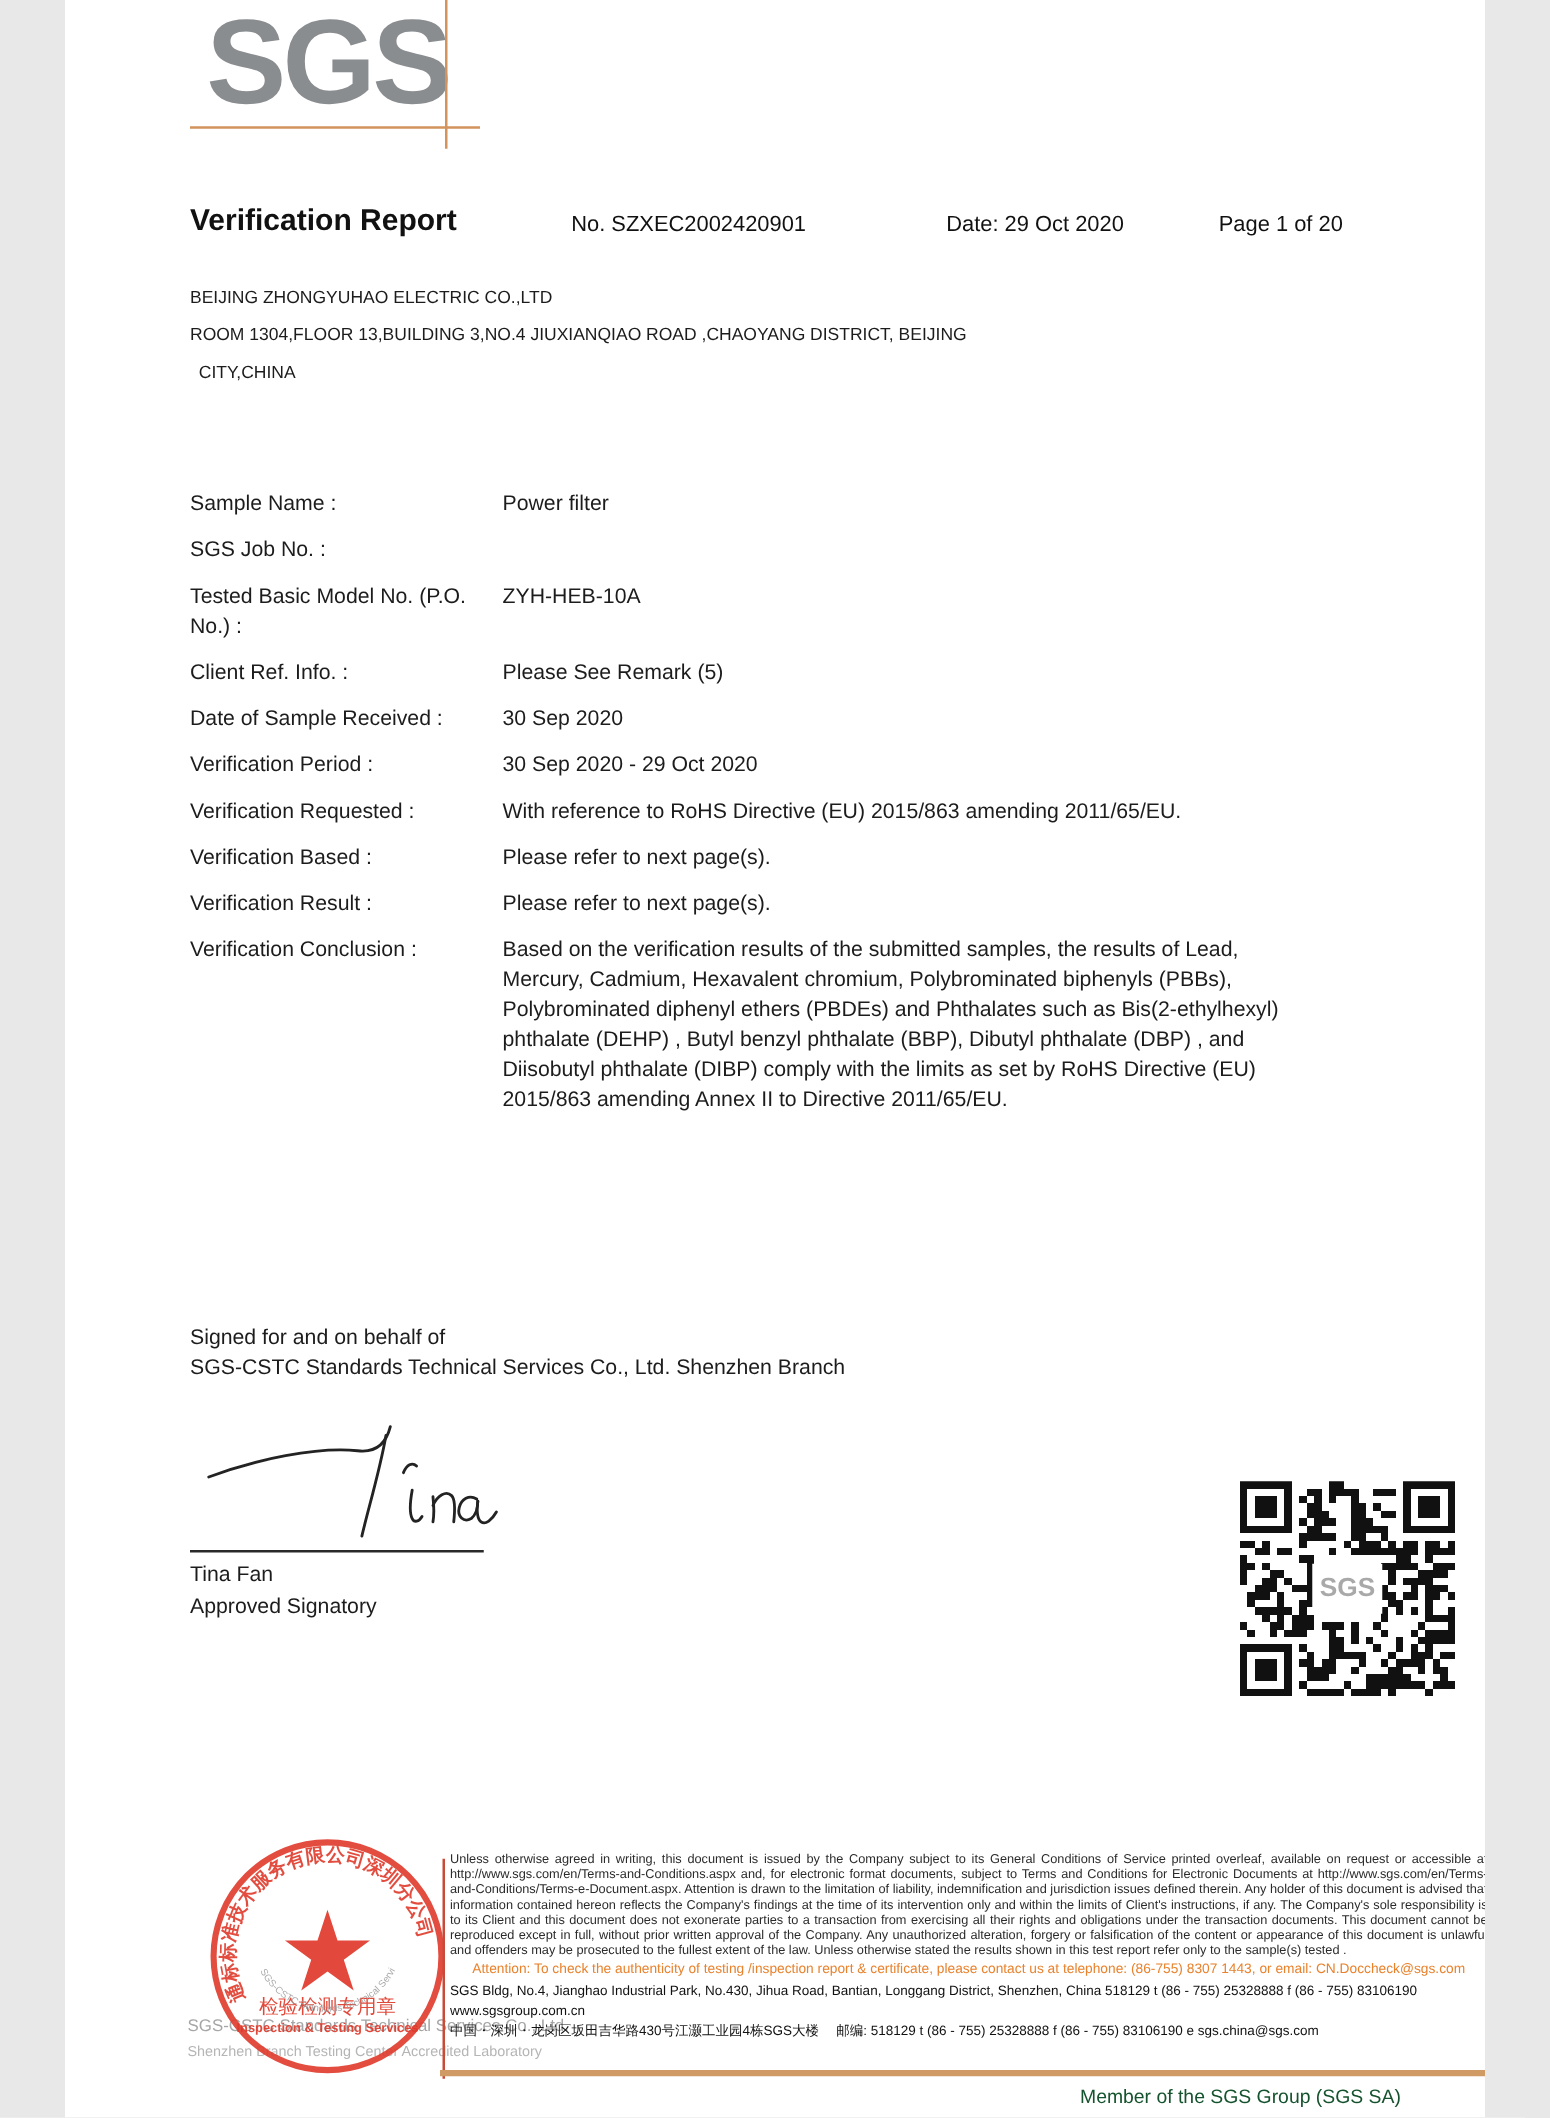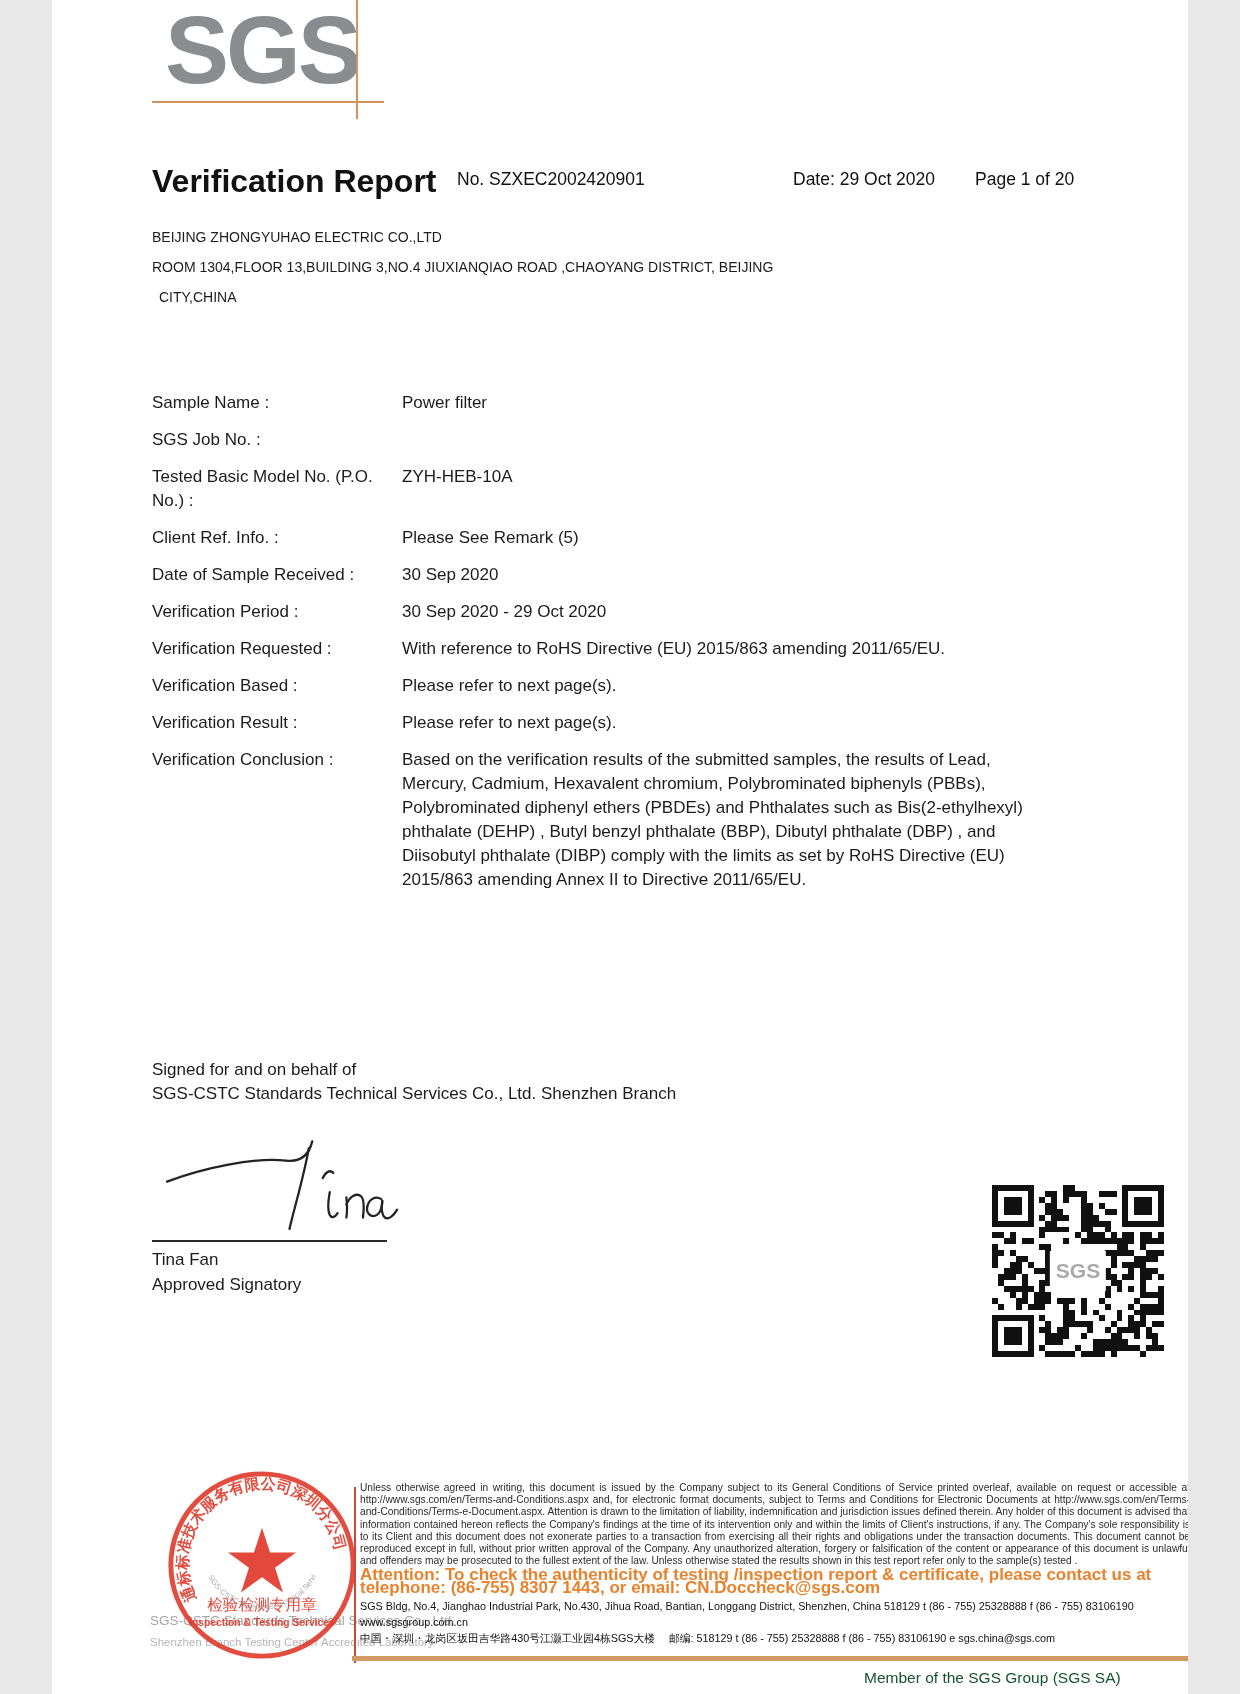--- a/index.html
+++ b/index.html
@@ -6,21 +6,21 @@
   .page{position:relative;width:1136px;height:1694px;background:#ffffff;margin:0 auto;
         font-family:"Liberation Sans",sans-serif;color:#1c1c1c;overflow:hidden;}
   .abs{position:absolute;}
 
   
   .logo-text{font-size:96px;font-weight:bold;color:#8a8d90;letter-spacing:-3px;line-height:1;}
   .logo-hline{background:#d2945c;height:2px;}
   .logo-vline{background:#d2945c;width:2px;}
 
   
-  .doc-title{font-size:32px;font-weight:bold;color:#111;}
+  .doc-title{font-size:24px;font-weight:bold;color:#111;}
   .hdr-meta{font-size:17.5px;color:#111;text-align:right;}
 
   
   .client{font-size:14px;line-height:30px;}
 
   
   .fields{width:930px;}
   .f-row{display:flex;margin-bottom:13px;font-size:17px;line-height:24px;}
   .f-label{width:250px;flex:none;}
   .f-value{width:655px;}
@@ -32,40 +32,40 @@
 
   
   .qr-wrap{width:172px;height:172px;}
   .qr-wrap svg{width:100%;height:100%;shape-rendering:crispEdges;}
   .qr-label{position:absolute;left:50%;top:50%;transform:translate(-50%,-50%);
             background:#fff;color:#a9a9a9;font-weight:bold;font-size:21px;
             padding:8px 6px;letter-spacing:0px;}
 
   
   .legal{font-size:10.2px;line-height:12.2px;text-align:justify;color:#2b2b2b;}
-  .attention{font-size:17px;line-height:12.6px;font-weight:bold;}
+  .attention{font-size:11px;line-height:12.6px;font-weight:normal;text-align:center;}
   .addr{font-size:10.8px;line-height:16px;color:#111;}
   .foot-bar{height:5px;}
   .member{font-size:15.5px;color:#14532d;}
   .gray-co{color:#a6a6a6;}
 
   .vline-red{width:2px;background:#c84b3a;}
 </style>
 </head>
 <body>
 
 <div class="page">
 
   <div class="abs logo-text" style="left:113px;top:2px;">SGS</div>
   <div class="abs logo-hline" style="left:100px;top:101px;width:232px;"></div>
   <div class="abs logo-vline" style="left:304px;top:0px;height:119px;"></div>
 
   <div class="abs doc-title" style="left:100px;top:163px;">Verification Report</div>
   <div class="abs hdr-meta" style="left:405px;top:169px;">No. SZXEC2002420901</div>
-  <div class="abs hdr-meta" style="left:741px;top:169px;">Date: 29 Oct 2020</div>
+  <div class="abs hdr-meta" style="left:705px;top:169px;">Date: 29 Oct 2020</div>
   <div class="abs hdr-meta" style="left:923px;top:169px;">Page 1 of 20</div>
 
   <div class="abs client" style="left:100px;top:222px;width:960px;">
     <div>BEIJING ZHONGYUHAO ELECTRIC CO.,LTD</div>
     <div>ROOM 1304,FLOOR 13,BUILDING 3,NO.4 JIUXIANQIAO ROAD ,CHAOYANG DISTRICT, BEIJING</div>
     <div style="padding-left:7px;">CITY,CHINA</div>
   </div>
 
   <div class="abs fields" style="left:100px;top:391px;">
     <div class="f-row">

